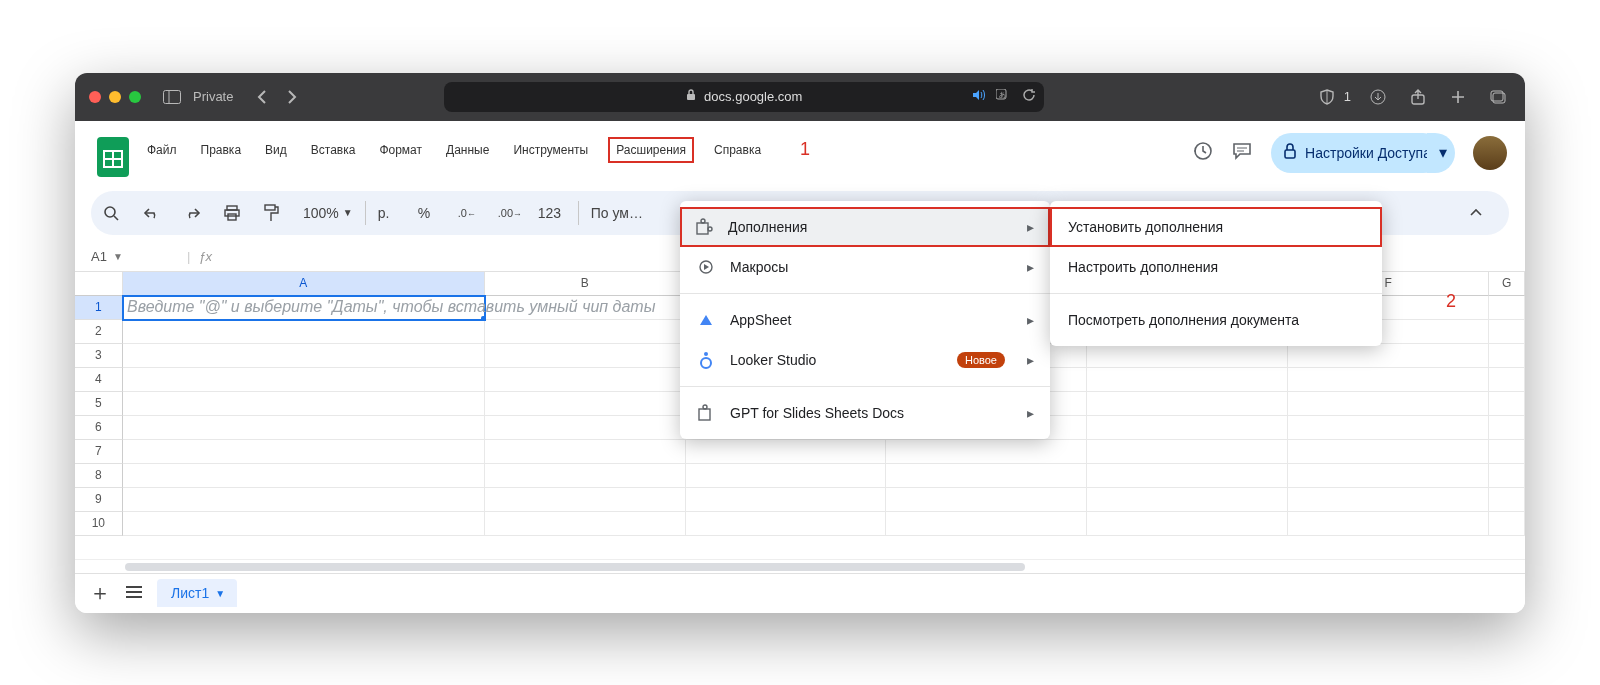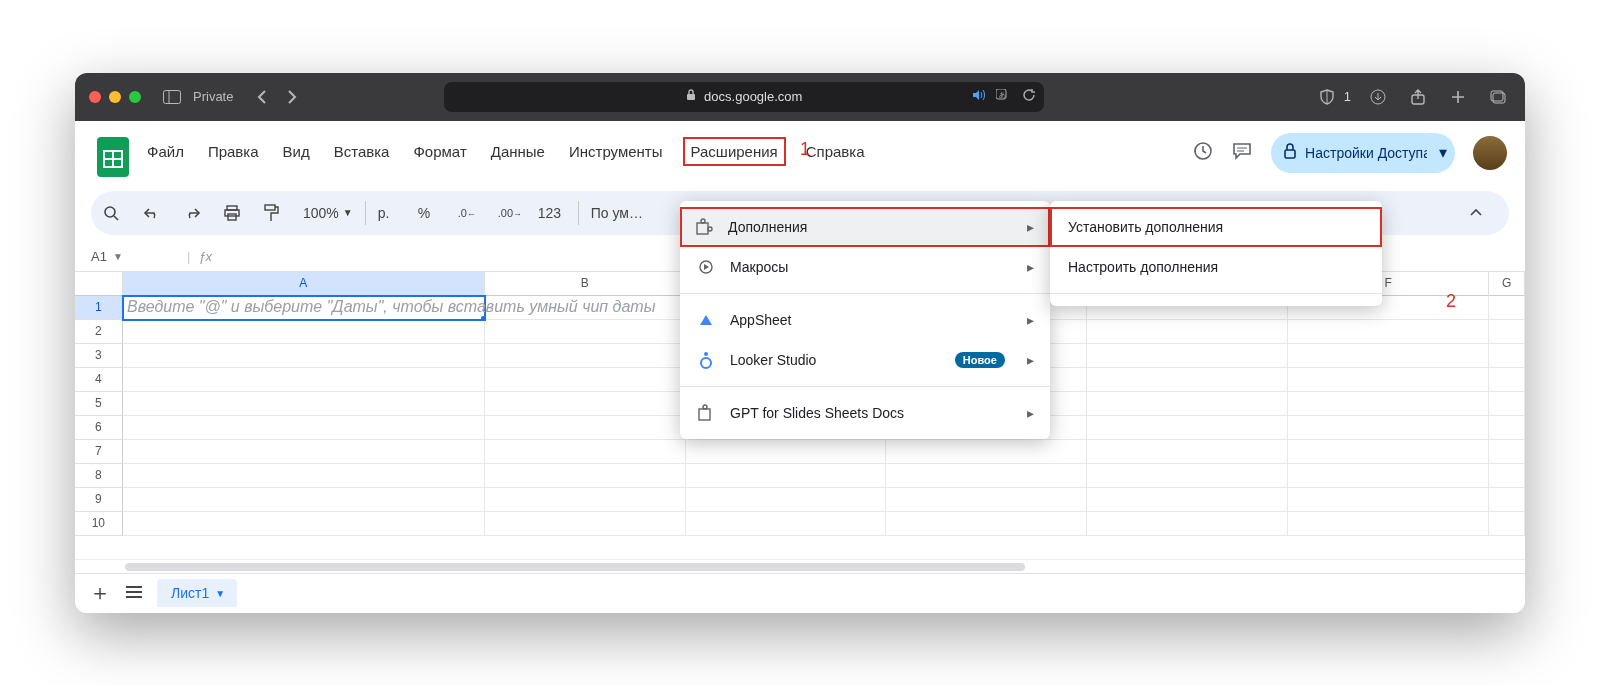--- a/index.html
+++ b/index.html
@@ -58,21 +58,21 @@
   
   
   .app { flex:1; display:flex; flex-direction:column; background:#fff; position:relative; }
   .docbar {
     display:flex; align-items:flex-start; padding:12px 18px 0 18px; gap:12px;
   }
   .sheets-logo { width:40px; height:48px; display:flex; align-items:center; justify-content:center;}
   .sheets-logo svg { width:36px; height:48px;}
   .doc-title-row { display:flex; align-items:center; gap:10px; color:#333; font-size:18px;}
   .doc-actions { color:#555; display:flex; gap:8px; align-items:center;}
-  .menubar { display:flex; gap:20px; font-size:15px; color:#333; margin-top:6px;}
+  .menubar { display:flex; gap:20px; font-size:12px; color:#333; margin-top:6px;}
   .menubar .mi { padding:4px 2px; cursor:pointer;}
   .menubar .mi.highlight { outline:2px solid #d93025; outline-offset:0; padding:4px 6px;}
   .docbar-right { margin-left:auto; display:flex; gap:18px; align-items:center; color:#555;}
   .share-btn {
     background:#c2e7ff; color:#062e6f; height:40px; padding:0 12px;
     border-radius:32px; display:flex; align-items:center; gap:8px; font-size:14px;
   }
   .share-caret { width:28px; height:40px; background:#c2e7ff; border-radius:0 32px 32px 0;
     display:flex; align-items:center; justify-content:center; color:#062e6f; margin-left:-16px; padding-left:4px;}
   .avatar { width:34px; height:34px; border-radius:50%; background:linear-gradient(#8a6d3b,#5b3e1a); background-size:cover;}
@@ -132,21 +132,21 @@
   .ext-menu {
     position:absolute; left:605px; top:80px; width:370px;
     background:#fff; border-radius:6px; box-shadow:0 4px 20px rgba(0,0,0,.25);
     padding:6px 0; font-size:14px; color:#202124; z-index:40;
   }
   .ext-item { height:40px; display:flex; align-items:center; gap:14px; padding:0 16px; cursor:pointer; position:relative;}
   .ext-item.active { background:#eef0f2;}
   .ext-item .chev { margin-left:auto; color:#5f6368;}
   .ext-sep { height:1px; background:#e4e4e4; margin:6px 0;}
   .ext-icon { width:20px; display:inline-flex; justify-content:center; color:#5f6368;}
-  .new-pill { background:#0369a1; color:#fff; font-size:11px; padding:2px 8px; border-radius:10px; margin-left:auto; margin-right:8px; font-weight:700;}
+  .new-pill { background:#c2410c; color:#fff; font-size:11px; padding:2px 8px; border-radius:10px; margin-left:auto; margin-right:8px; font-weight:400;}
   .ext-item.boxed { outline:2px solid #d93025; outline-offset:-2px; padding-left:14px;}
   
   .sub-menu {
     position:absolute; left:975px; top:80px; width:332px;
     background:#fff; border-radius:6px; box-shadow:0 4px 20px rgba(0,0,0,.25);
     padding:6px 0; font-size:14px; color:#202124; z-index:41;
   }
   .sub-item { height:40px; display:flex; align-items:center; padding:0 18px; cursor:pointer;}
   .sub-item.boxed { outline:2px solid #d93025; outline-offset:-2px;}
   .sub-sep { height:1px; background:#e4e4e4; margin:6px 0;}
@@ -557,16 +557,19 @@
 
     <div class="sub-menu">
       <div class="sub-item boxed">
         <span>Установить дополнения</span>
       </div>
 
       <div class="sub-item">
         <span>Настроить дополнения</span>
       </div>
       <div class="sub-sep"></div>
+      <div class="sub-item">
+        <span>Посмотреть дополнения документа</span>
+      </div>
     </div>
 
   </div>
 </div>
 
 </body></html>

